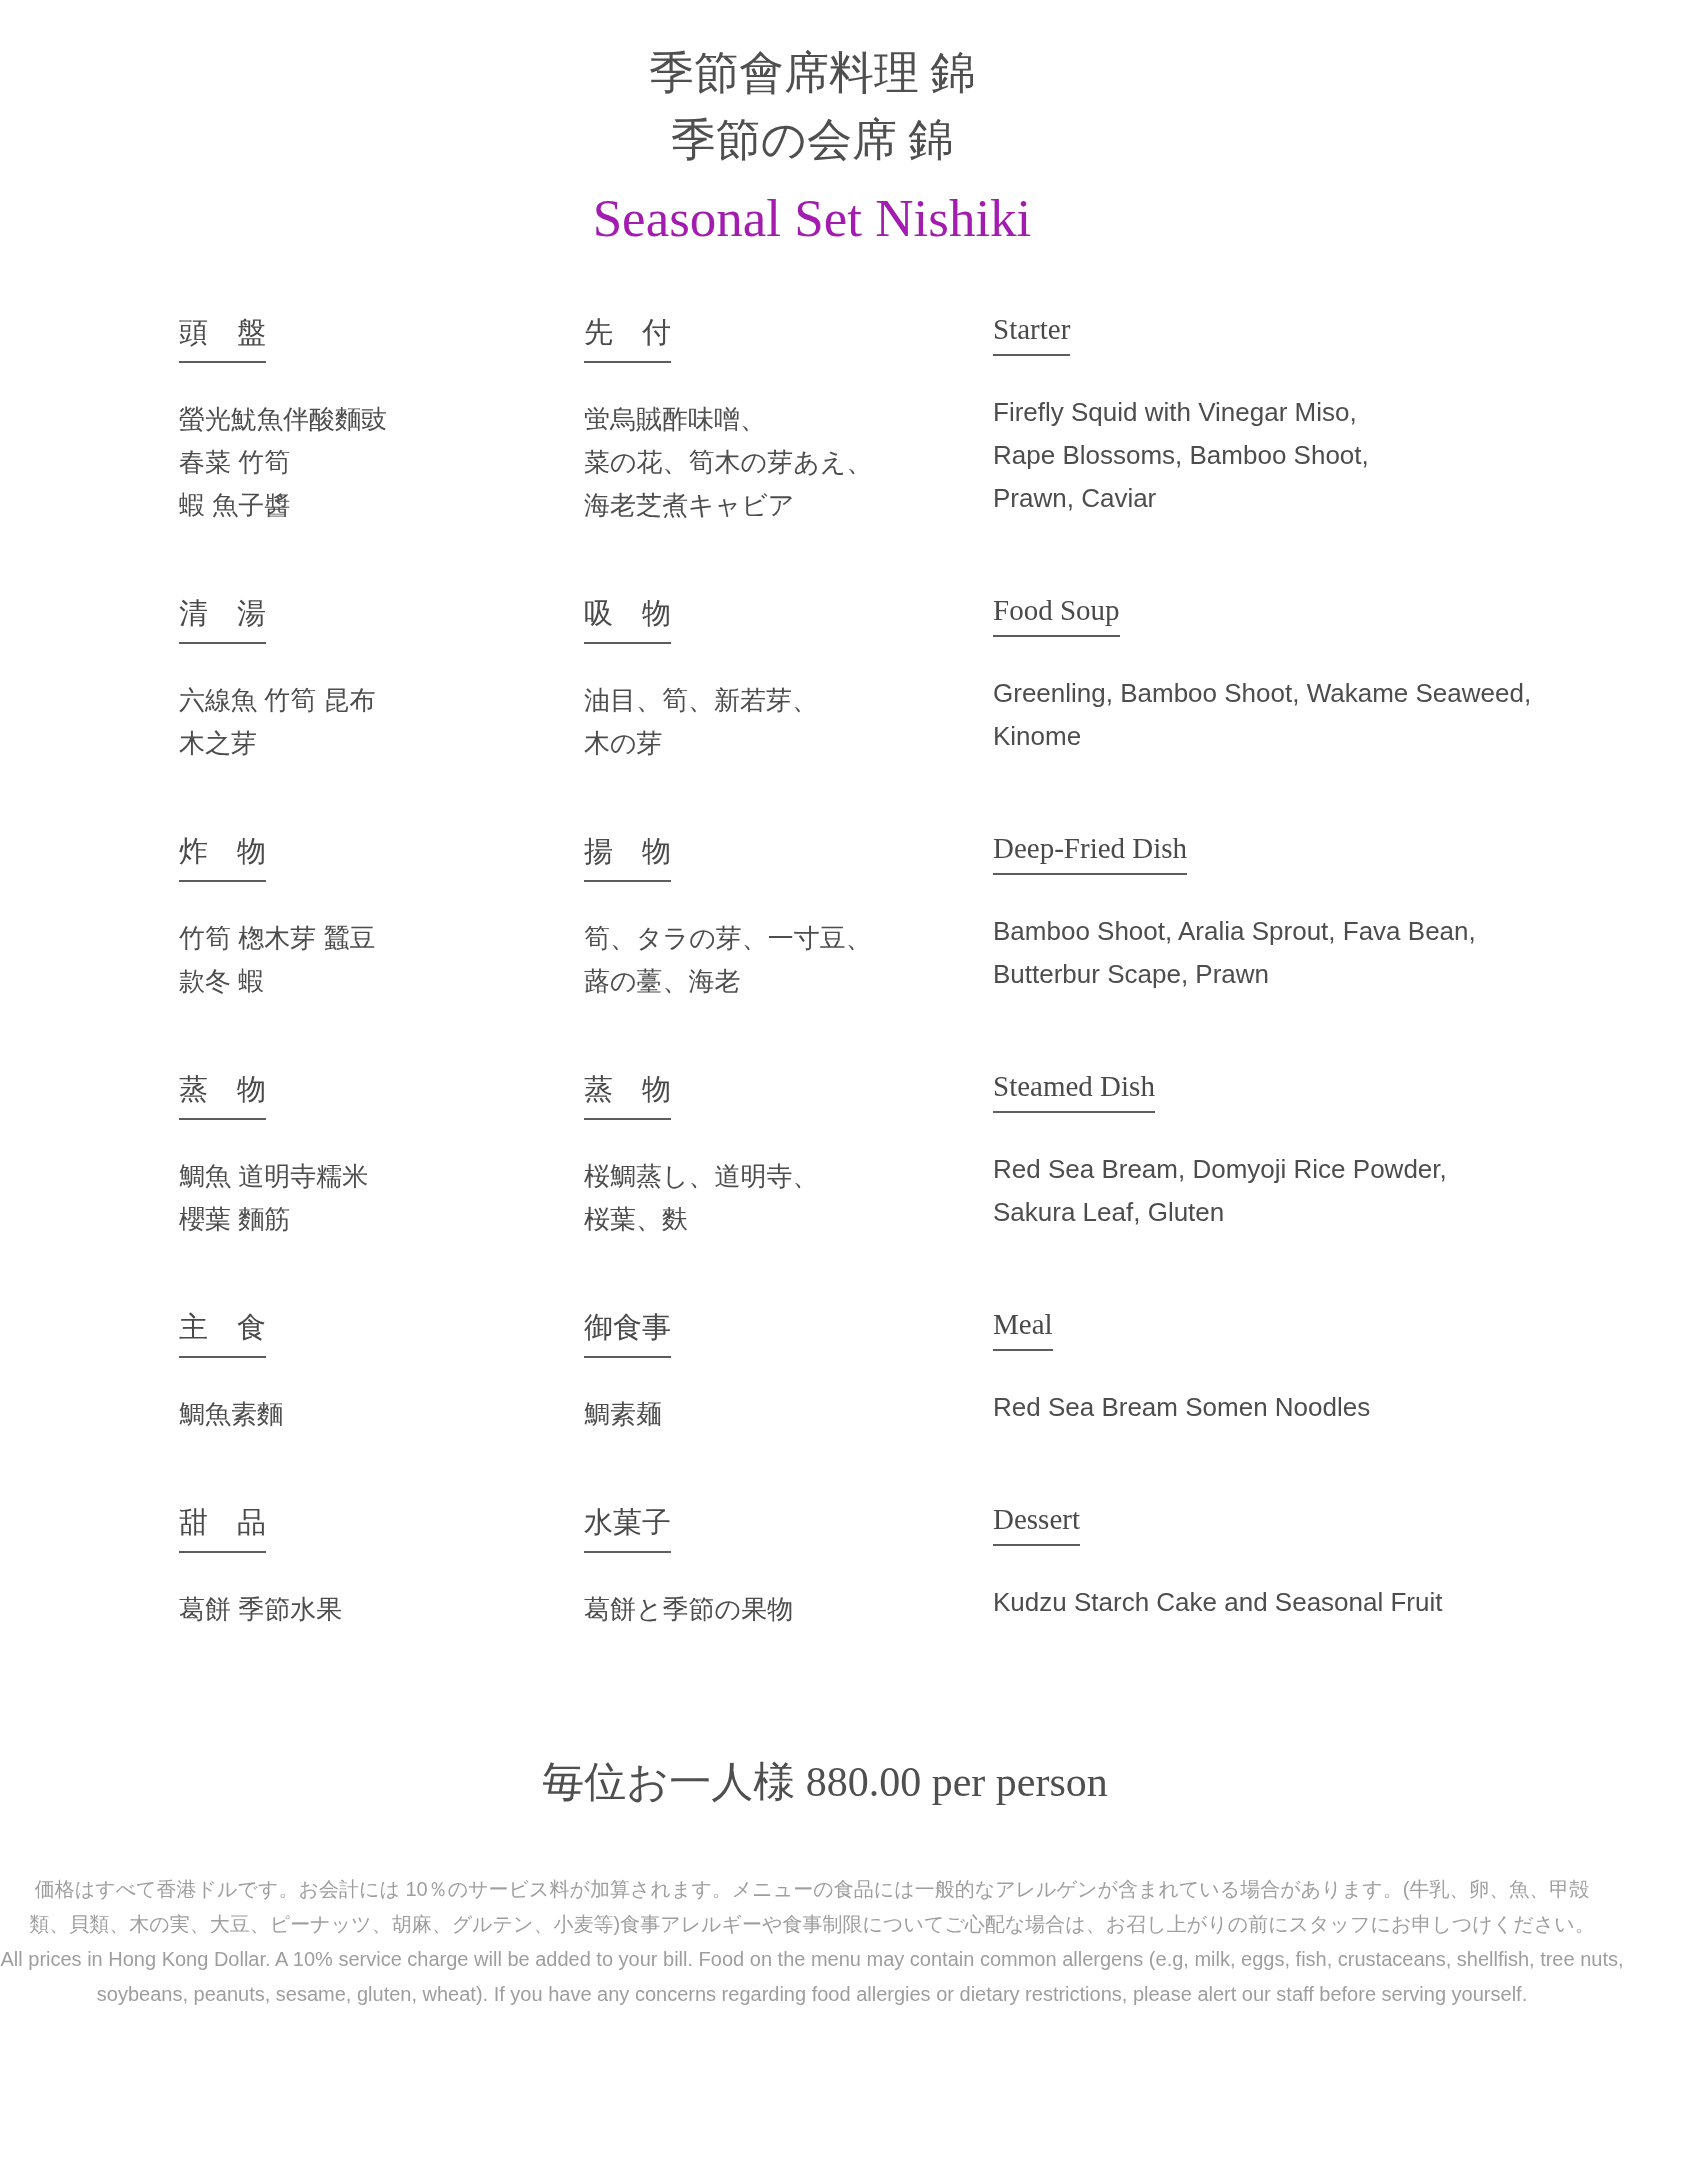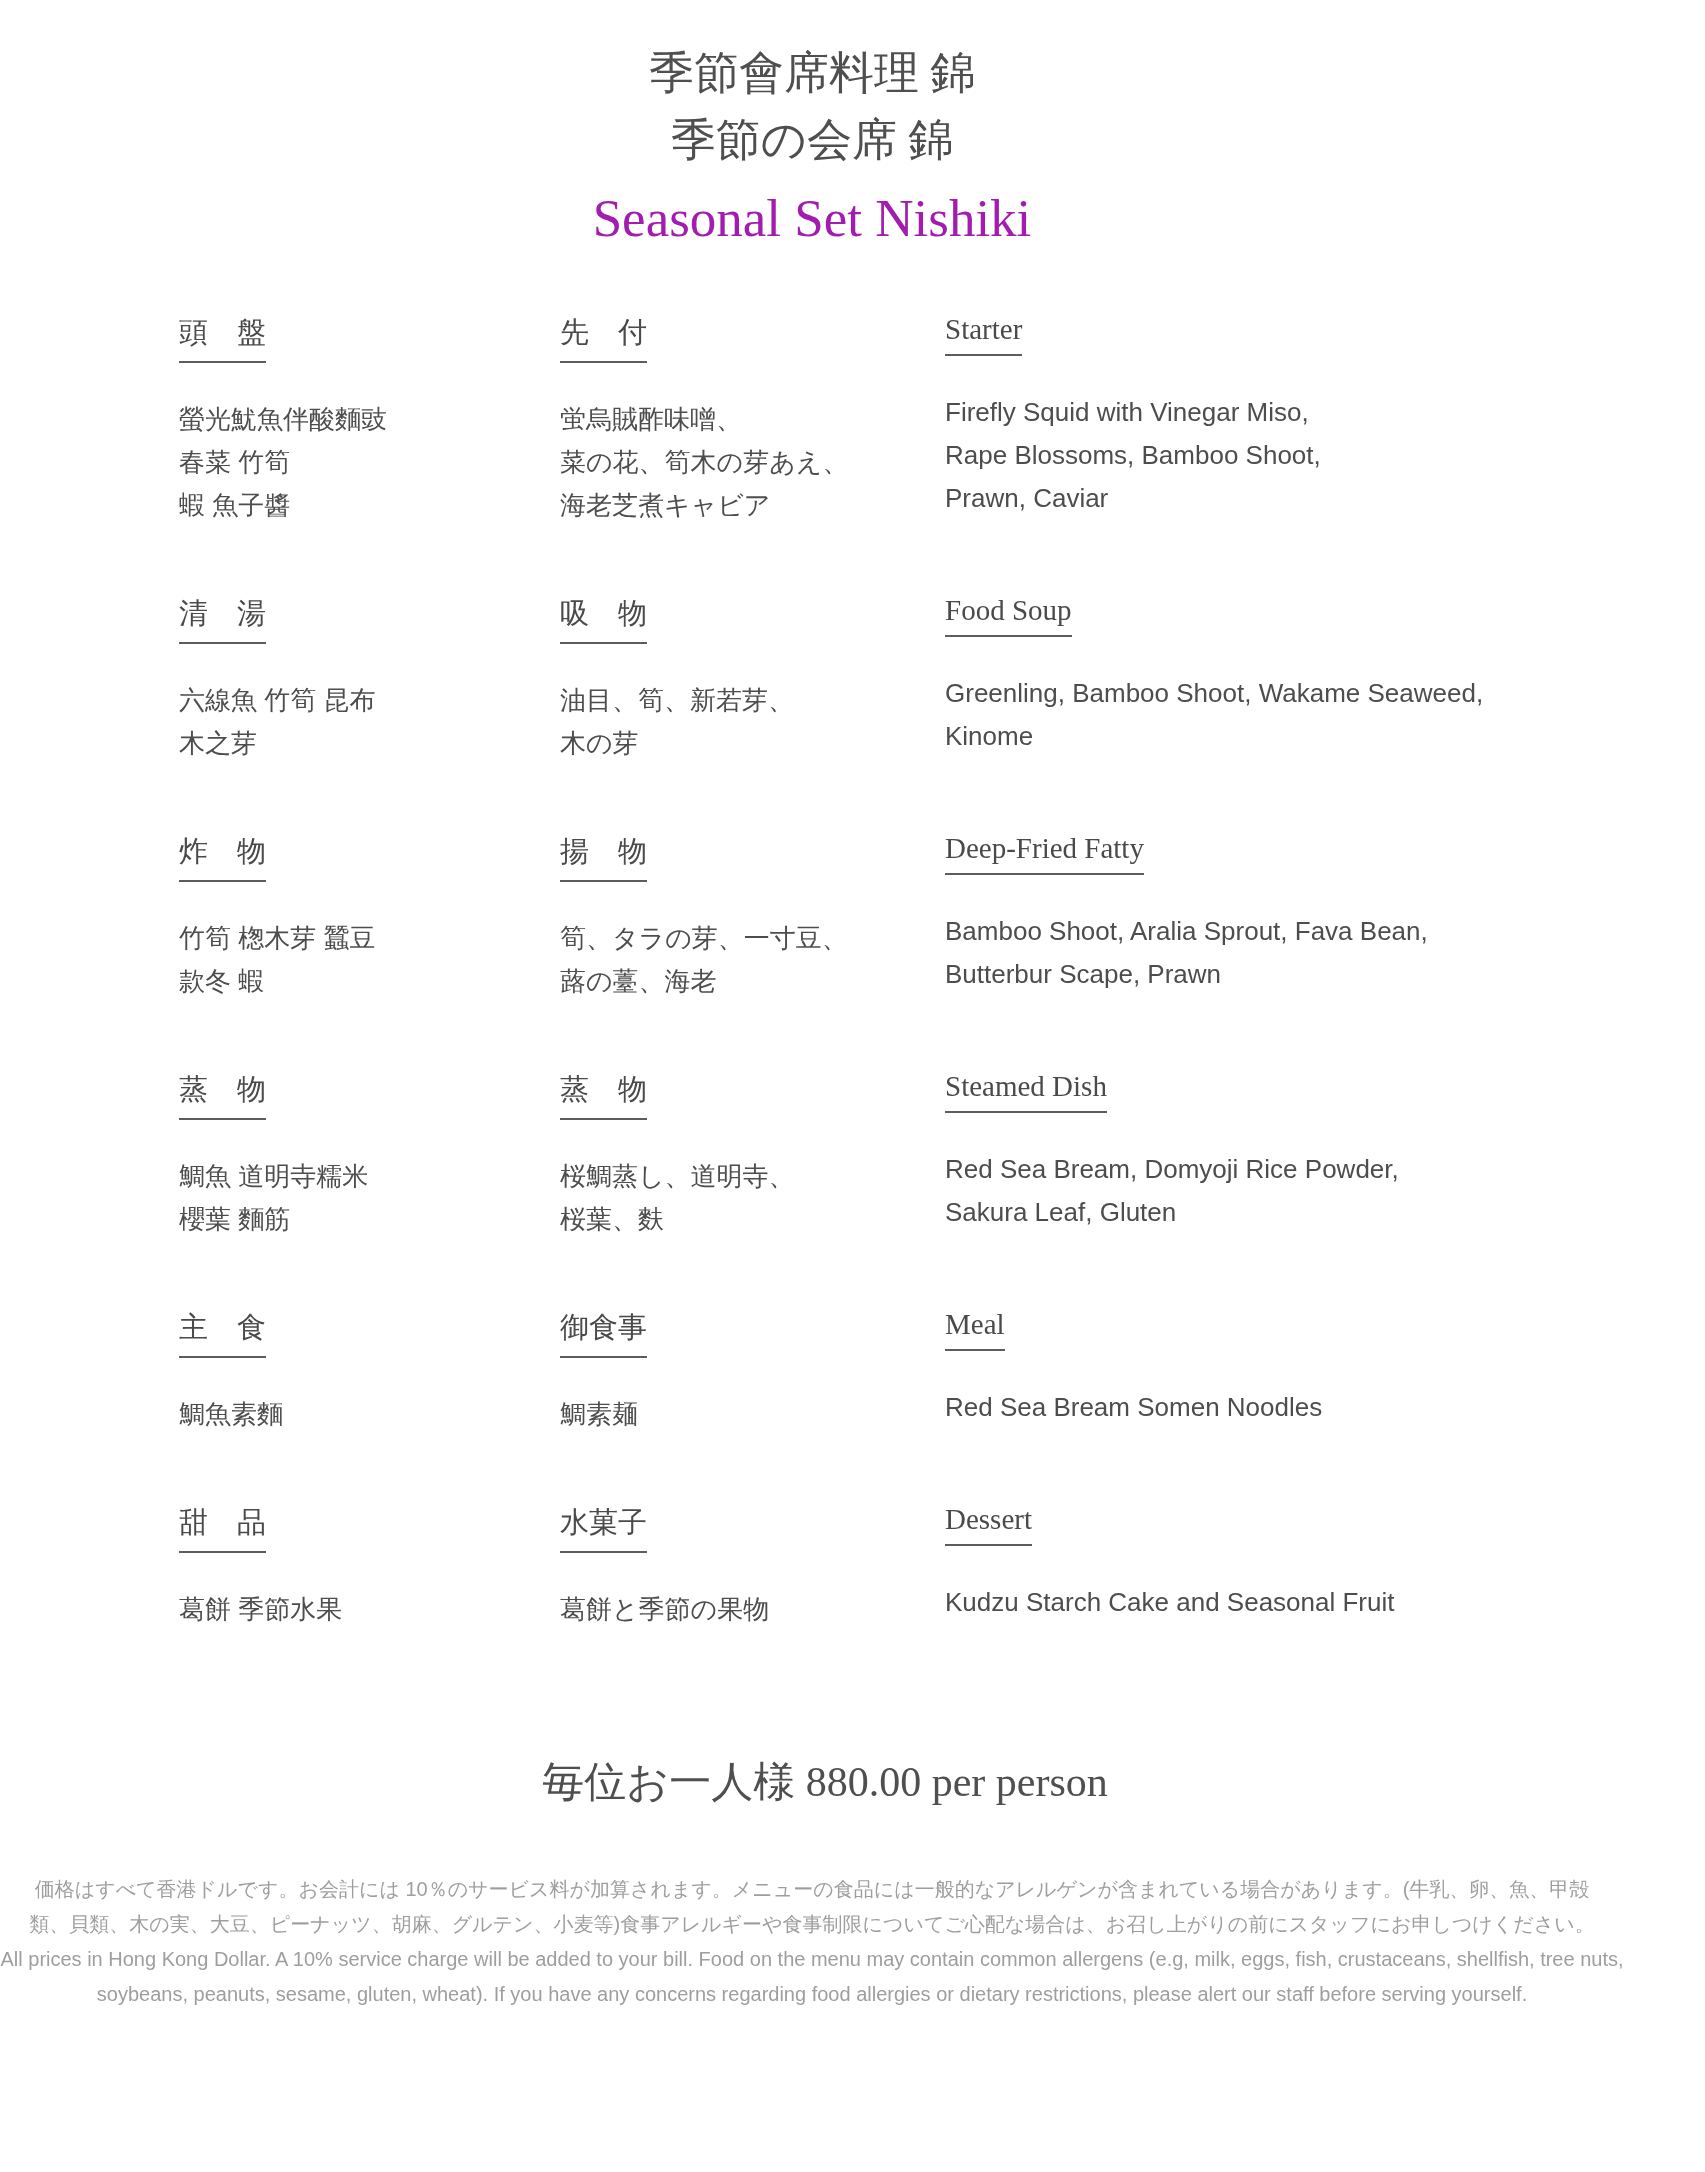--- a/index.html
+++ b/index.html
@@ -29,20 +29,21 @@
     margin-top: 12px;
     color: #a21caf;
     font-weight: normal;
   }
   
   .menu { margin: 62px 0 0 179px; }
   .menu-section {
     display: grid;
     grid-template-columns: 381px 385px auto;
     margin-bottom: 67px;
+    gap: 24px;
   }
   .hdr {
     font-family: "Liberation Serif", serif;
     font-size: 29px;
     font-weight: normal;
     color: #4a4a4a;
     margin: 0 0 35px 0;
   }
   .hdr .u {
     display: inline-block;
@@ -131,21 +132,21 @@
         <h3 class="hdr"><span class="u">炸　物</span></h3>
         <div class="line">竹筍 楤木芽 蠶豆</div>
         <div class="line">款冬 蝦</div>
       </div>
       <div>
         <h3 class="hdr"><span class="u">揚　物</span></h3>
         <div class="line">筍、タラの芽、一寸豆、</div>
         <div class="line">蕗の薹、海老</div>
       </div>
       <div>
-        <h3 class="hdr"><span class="u">Deep-Fried Fatty</span></h3>
+        <h3 class="hdr"><span class="u">Deep-Fried Dish</span></h3>
         <div class="line">Bamboo Shoot, Aralia Sprout, Fava Bean,</div>
         <div class="line">Butterbur Scape, Prawn</div>
       </div>
     </section>
 
     <section class="menu-section">
       <div>
         <h3 class="hdr"><span class="u">蒸　物</span></h3>
         <div class="line">鯛魚 道明寺糯米</div>
         <div class="line">櫻葉 麵筋</div>

